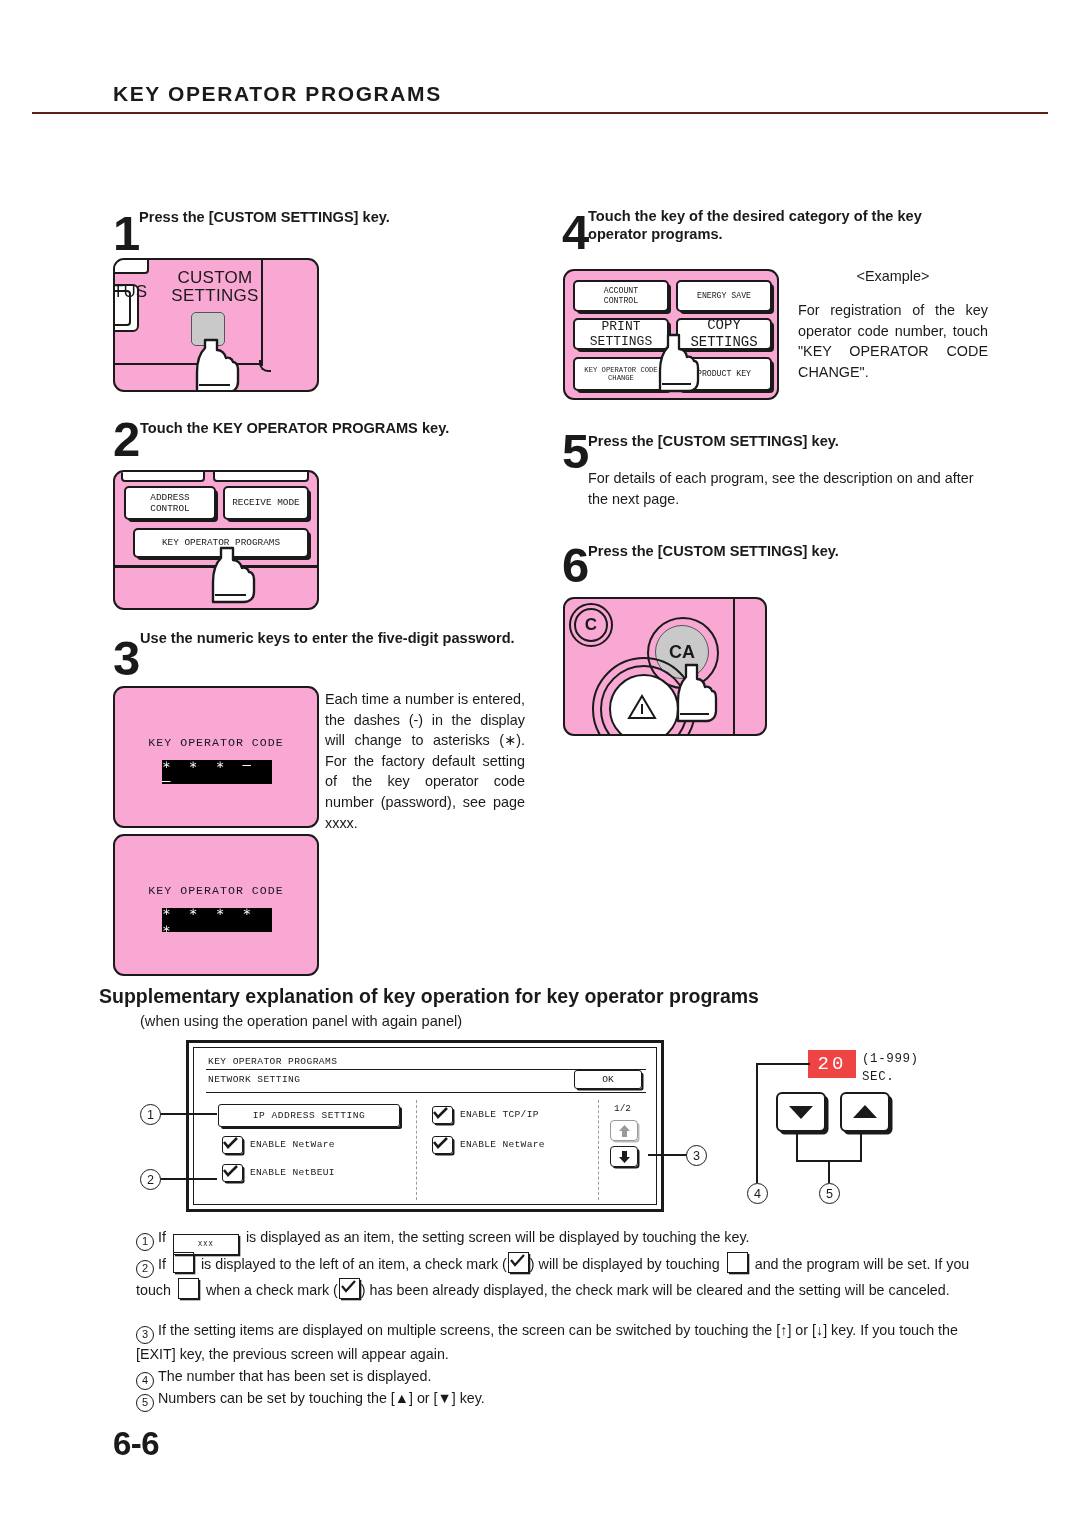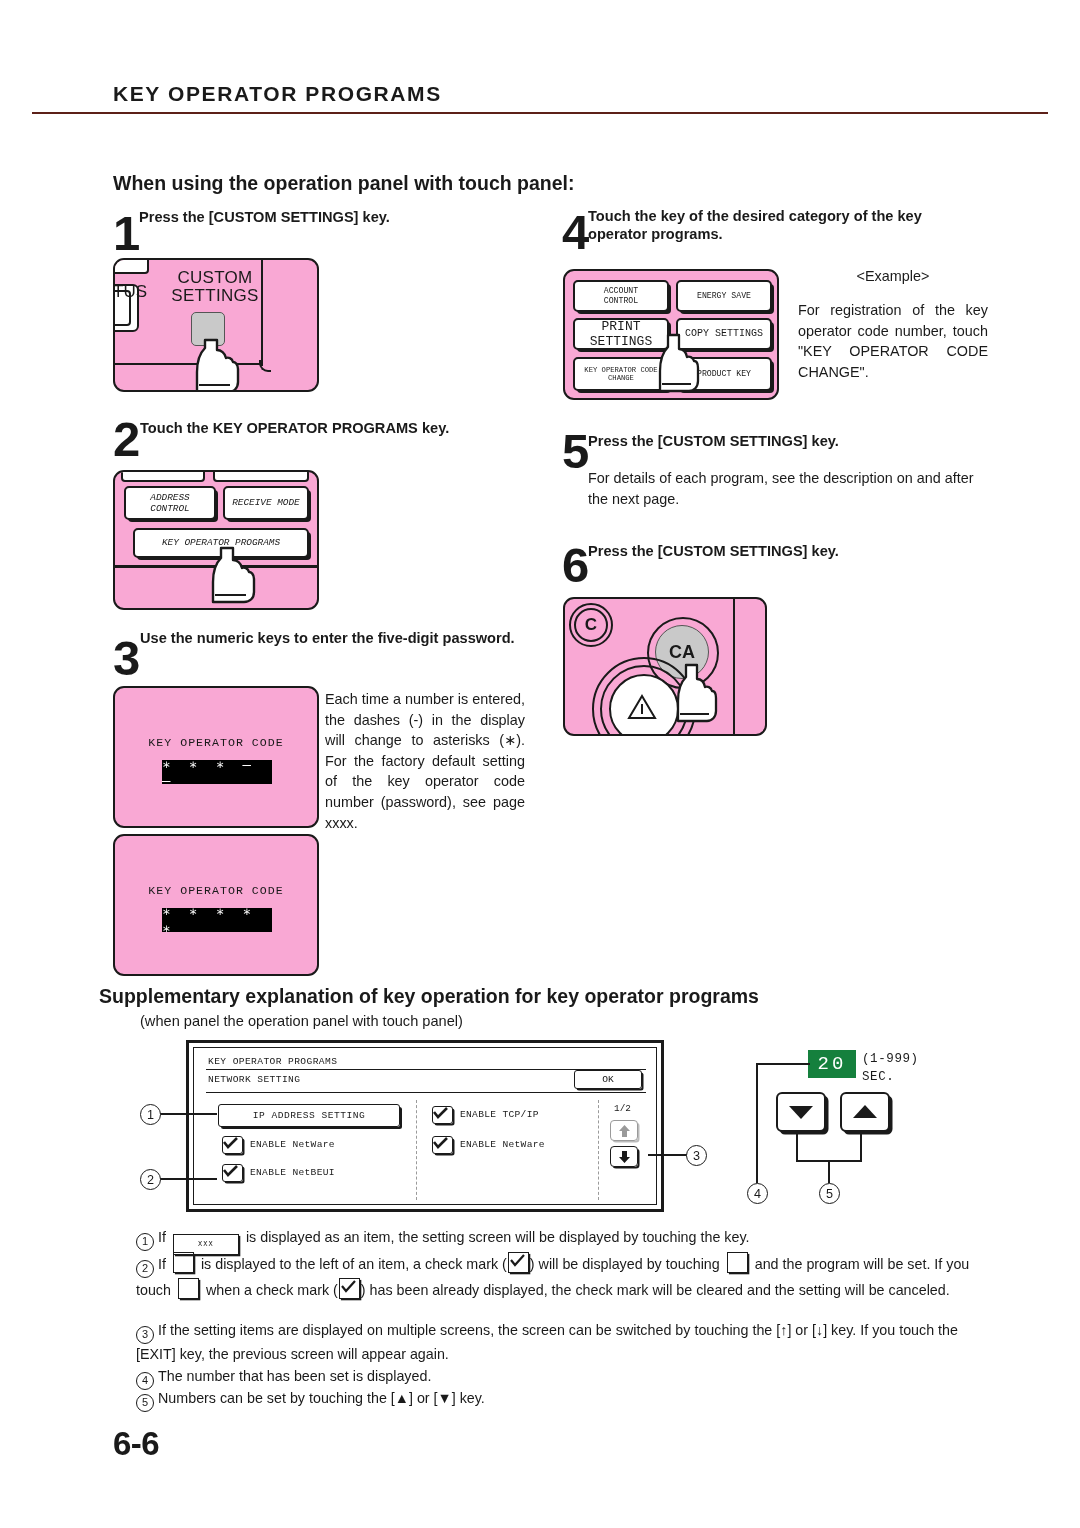--- a/index.html
+++ b/index.html
@@ -254,21 +254,21 @@
     z-index: 5;
   }
   .leader {
     position: absolute;
     background: #1a1a1a;
   }
 
   
   .numlcd {
     position: absolute;
-    background: #15803d;
+    background: #ef4444;
     color: #fff;
     display: flex;
     align-items: center;
     justify-content: center;
     font-size: 19px;
     letter-spacing: 3px;
   }
   .numrange {
     position: absolute;
     font-size: 12.5px;
@@ -351,21 +351,20 @@
   }
 </style>
 </head>
 <body>
 
 <div class="page">
 
   <div class="hdr-title">KEY OPERATOR PROGRAMS</div>
   <div class="hdr-rule"></div>
 
-  <div class="sec-heading">When using the operation panel with touch panel:</div>
 
   <div class="stepnum" style="left:113px; top:212px;">1</div>
   <div class="steptxt" style="left:139px; top:208px; width:290px;">Press the [CUSTOM SETTINGS] key.</div>
 
   <div class="ill" style="left:113px; top:258px; width:202px; height:130px;">
 
     <div class="s1-partial-top" style="left:-10px; top:-12px; width:40px; height:22px; border-radius:4px;"></div>
     <div class="s1-partial-top" style="left:-14px; top:24px; width:34px; height:44px; border-radius:6px;"></div>
     <div class="s1-partial-top" style="left:-6px; top:30px; width:18px; height:32px; border-radius:4px;"></div>
 
@@ -381,21 +380,21 @@
 
     <svg class="hand" style="left:72px; top:78px;" width="58" height="56" viewBox="0 0 58 56">
       <path d="M10 54 L10 34 C10 22 14 14 18 10 L18 2 L30 2 L30 12 C34 12 38 15 39 20 C41 19 45 20 46 24 C48 24 51 26 51 31 L51 44 C51 50 47 54 41 54 Z" fill="#ffffff" stroke="#1a1a1a" stroke-width="2.4" stroke-linejoin="round"></path>
       <path d="M12 47 L43 47" stroke="#1a1a1a" stroke-width="2"></path>
     </svg>
   </div>
 
   <div class="stepnum" style="left:113px; top:418px;">2</div>
   <div class="steptxt" style="left:140px; top:419px; width:330px;">Touch the KEY OPERATOR PROGRAMS key.</div>
 
-  <div class="ill" style="left:113px; top:470px; width:202px; height:136px;font-style:italic;">
+  <div class="ill" style="left:113px; top:470px; width:202px; height:136px;">
     <div style="position:absolute; left:6px; top:-8px; width:80px; height:14px; border:2px solid #1a1a1a; border-radius:4px; background:#fff;"></div>
     <div style="position:absolute; left:98px; top:-8px; width:92px; height:14px; border:2px solid #1a1a1a; border-radius:4px; background:#fff;"></div>
 
     <div class="tkey mono" style="left:9px; top:14px; width:88px; height:30px; font-size:9.4px;">
       <span>ADDRESS<br>CONTROL</span>
     </div>
     <div class="tkey mono" style="left:108px; top:14px; width:82px; height:30px; font-size:9.4px;">
       <span>RECEIVE MODE</span>
     </div>
     <div class="tkey mono" style="left:18px; top:56px; width:172px; height:26px; font-size:9.4px;">
@@ -431,21 +430,21 @@
   <div class="ill" style="left:563px; top:269px; width:212px; height:127px;">
     <div class="tkey mono" style="left:8px; top:9px; width:92px; height:28px; font-size:8.2px;">
       <span>ACCOUNT<br>CONTROL</span>
     </div>
     <div class="tkey mono" style="left:111px; top:9px; width:92px; height:28px; font-size:8.2px;">
       <span>ENERGY SAVE</span>
     </div>
     <div class="tkey mono" style="left:8px; top:47px; width:92px; height:28px; font-size:13px;">
       <span>PRINT SETTINGS</span>
     </div>
-    <div class="tkey mono" style="left:111px; top:47px; width:92px; height:28px; font-size:10px;">
+    <div class="tkey mono" style="left:111px; top:47px; width:92px; height:28px; font-size:14px;">
       <span>COPY SETTINGS</span>
     </div>
     <div class="tkey mono" style="left:8px; top:86px; width:92px; height:30px; font-size:7.2px;">
       <span>KEY OPERATOR CODE<br>CHANGE</span>
     </div>
     <div class="tkey mono" style="left:111px; top:86px; width:92px; height:30px; font-size:8.2px;">
       <span>PRODUCT KEY</span>
     </div>
 
     <svg class="hand" style="left:86px; top:60px;" width="52" height="62" viewBox="0 0 52 62">
@@ -486,21 +485,21 @@
 
     <div style="position:absolute; left:168px; top:-4px; width:2.2px; height:143px; background:#1a1a1a;"></div>
 
     <svg class="hand" style="left:104px; top:64px;" width="52" height="60" viewBox="0 0 52 60">
       <path d="M9 58 L9 38 C9 26 13 18 17 14 L17 2 L28 2 L28 16 C32 16 35 19 36 24 C38 23 42 24 43 28 C45 28 47 30 47 35 L47 48 C47 54 43 58 38 58 Z" fill="#ffffff" stroke="#1a1a1a" stroke-width="2.3" stroke-linejoin="round"></path>
       <path d="M11 51 L40 51" stroke="#1a1a1a" stroke-width="1.9"></path>
     </svg>
   </div>
 
   <div class="sup-heading">Supplementary explanation of key operation for key operator programs</div>
-  <div class="sup-sub">(when panel the operation panel with touch panel)</div>
+  <div class="sup-sub">(when using the operation panel with again panel)</div>
 
   <div class="screen-outer">
     <div class="screen-inner">
       <div class="scr-title mono">KEY OPERATOR PROGRAMS</div>
       <div class="scr-rule" style="left:12px; top:21px; width:440px;"></div>
       <div class="scr-sub mono">NETWORK SETTING</div>
       <div class="ok-btn mono">
         <span>OK</span>
       </div>
       <div class="scr-rule" style="left:12px; top:44px; width:440px;"></div>

